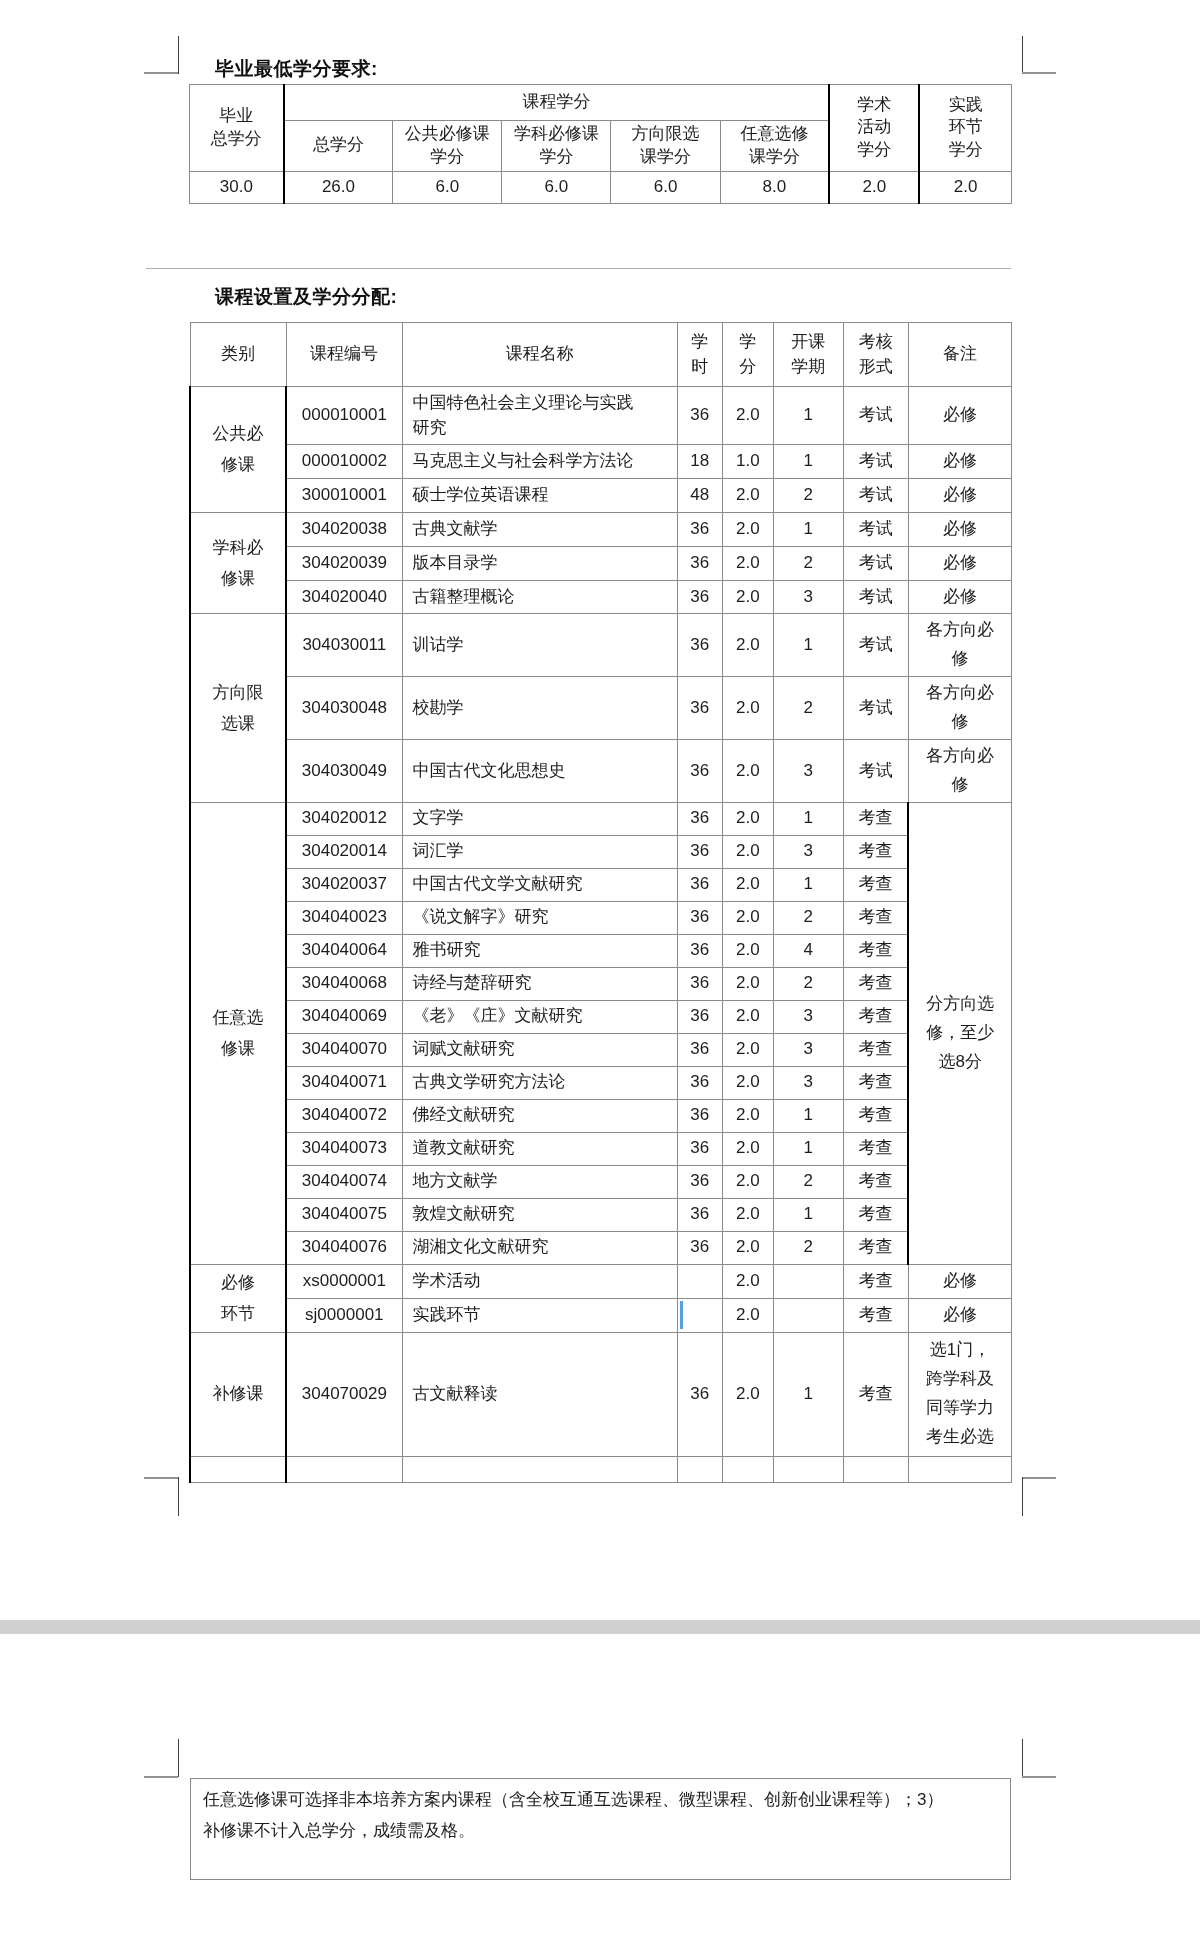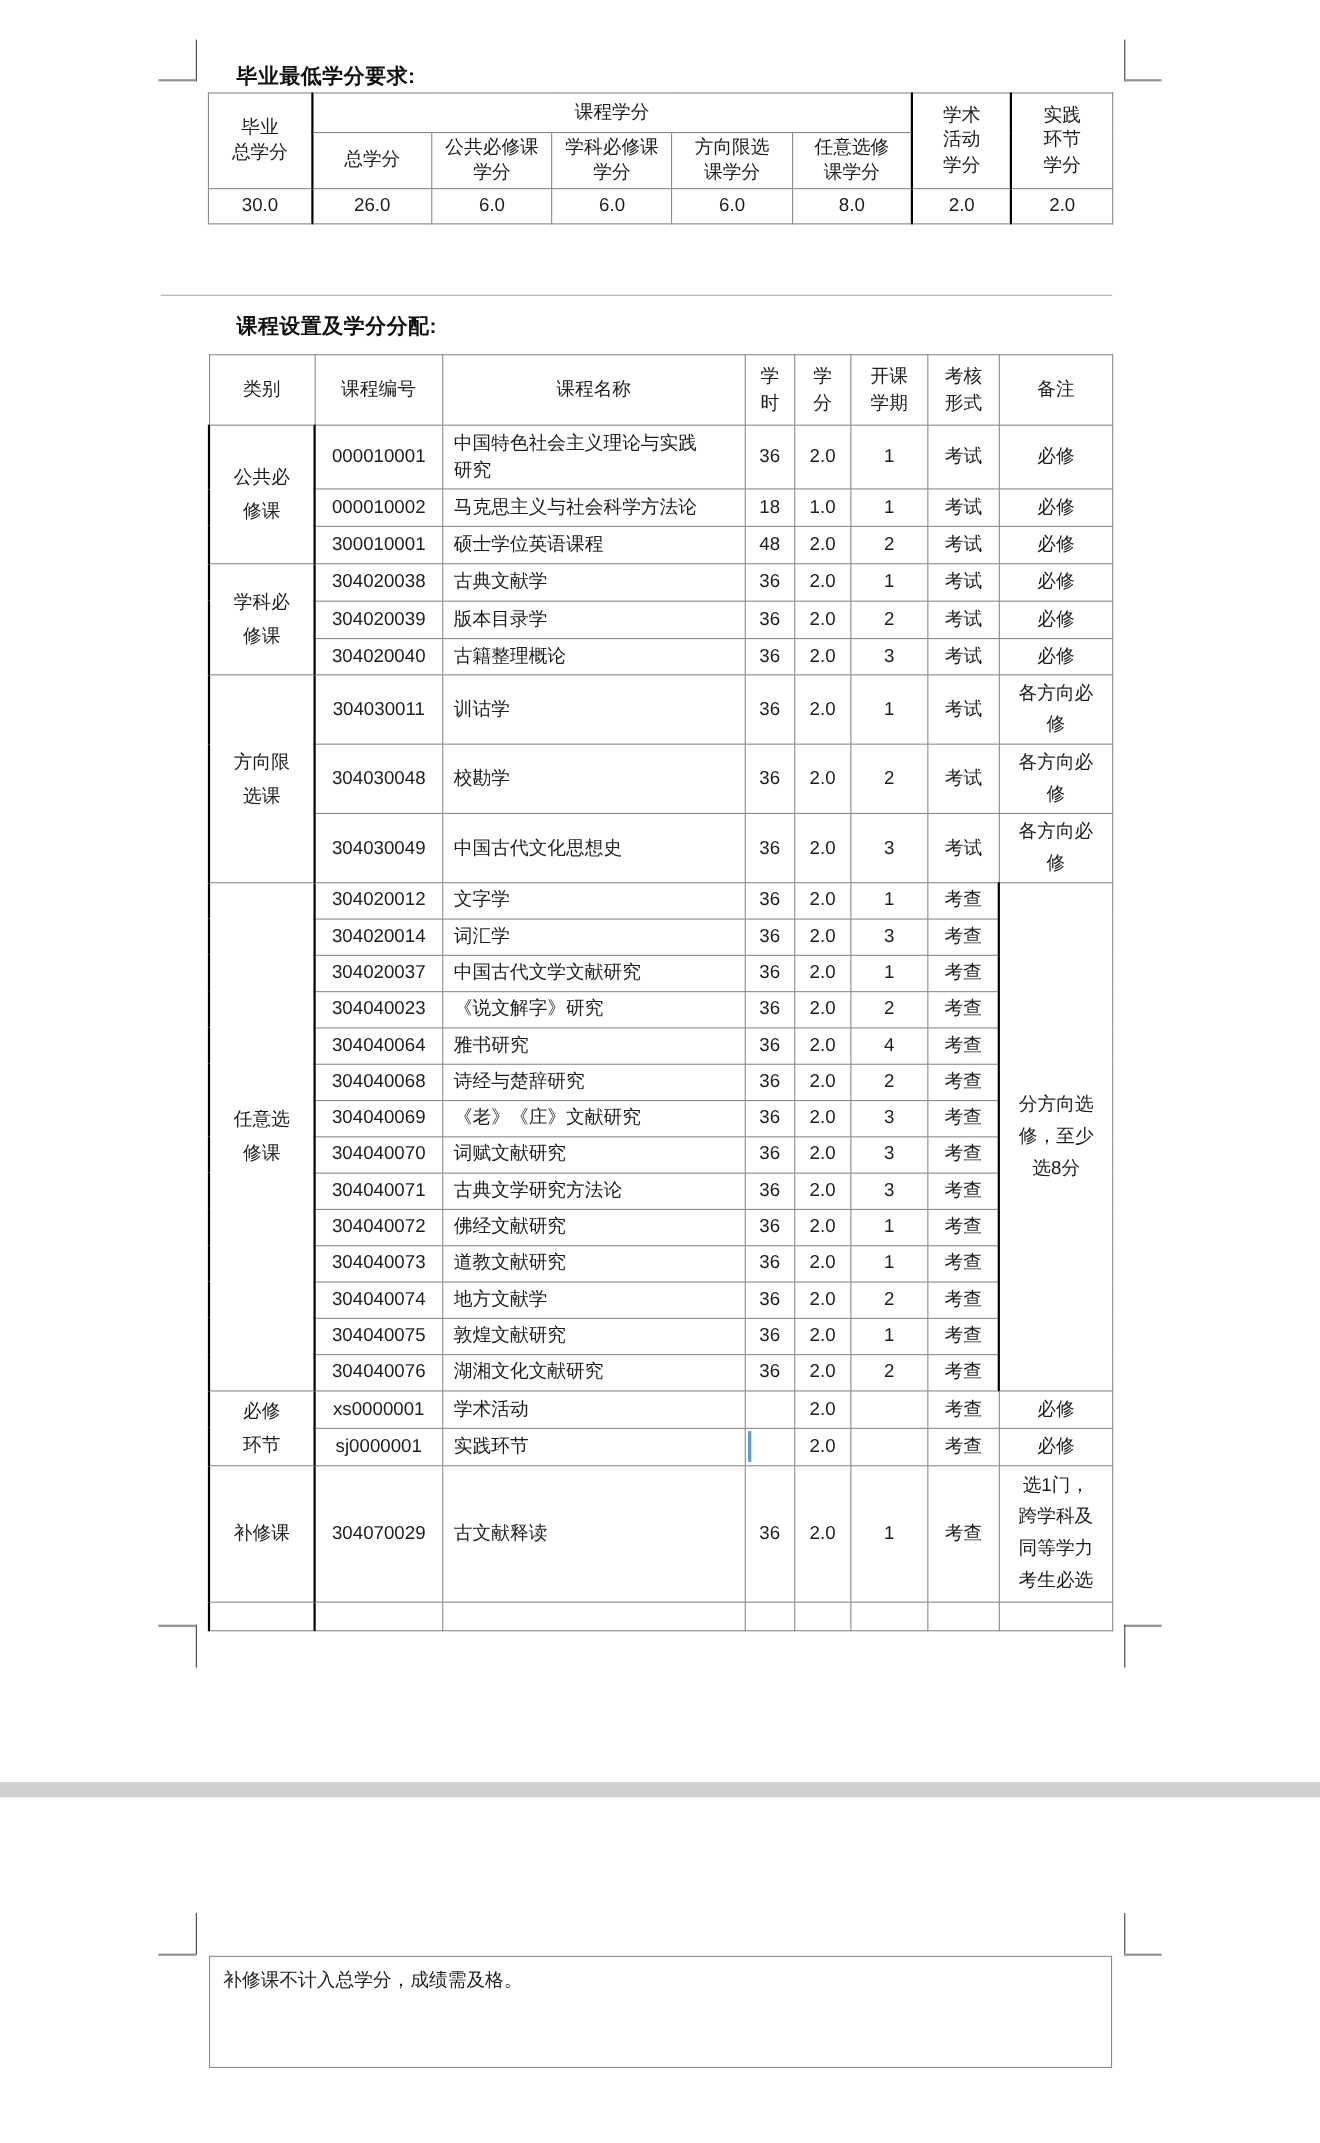--- a/index.html
+++ b/index.html
@@ -387,15 +387,16 @@
     </table>
 
   <div class="pageband" style="top: 1620px; background: rgb(208, 208, 208);"></div>
 
   <div class="vmark" style="left:178px;top:1739px;height:38px;"></div>
   <div class="hmark" style="left:144px;top:1776px;width:34px;"></div>
   <div class="vmark" style="left:1022px;top:1739px;height:38px;"></div>
   <div class="hmark" style="left:1022px;top:1776px;width:34px;"></div>
 
   <div id="note-box">
+    <div class="nline">任意选修课可选择非本培养方案内课程（含全校互通互选课程、微型课程、创新创业课程等）；3）</div>
     <div class="nline">补修课不计入总学分，成绩需及格。</div>
   </div>
 </div>
 
 </body></html>

